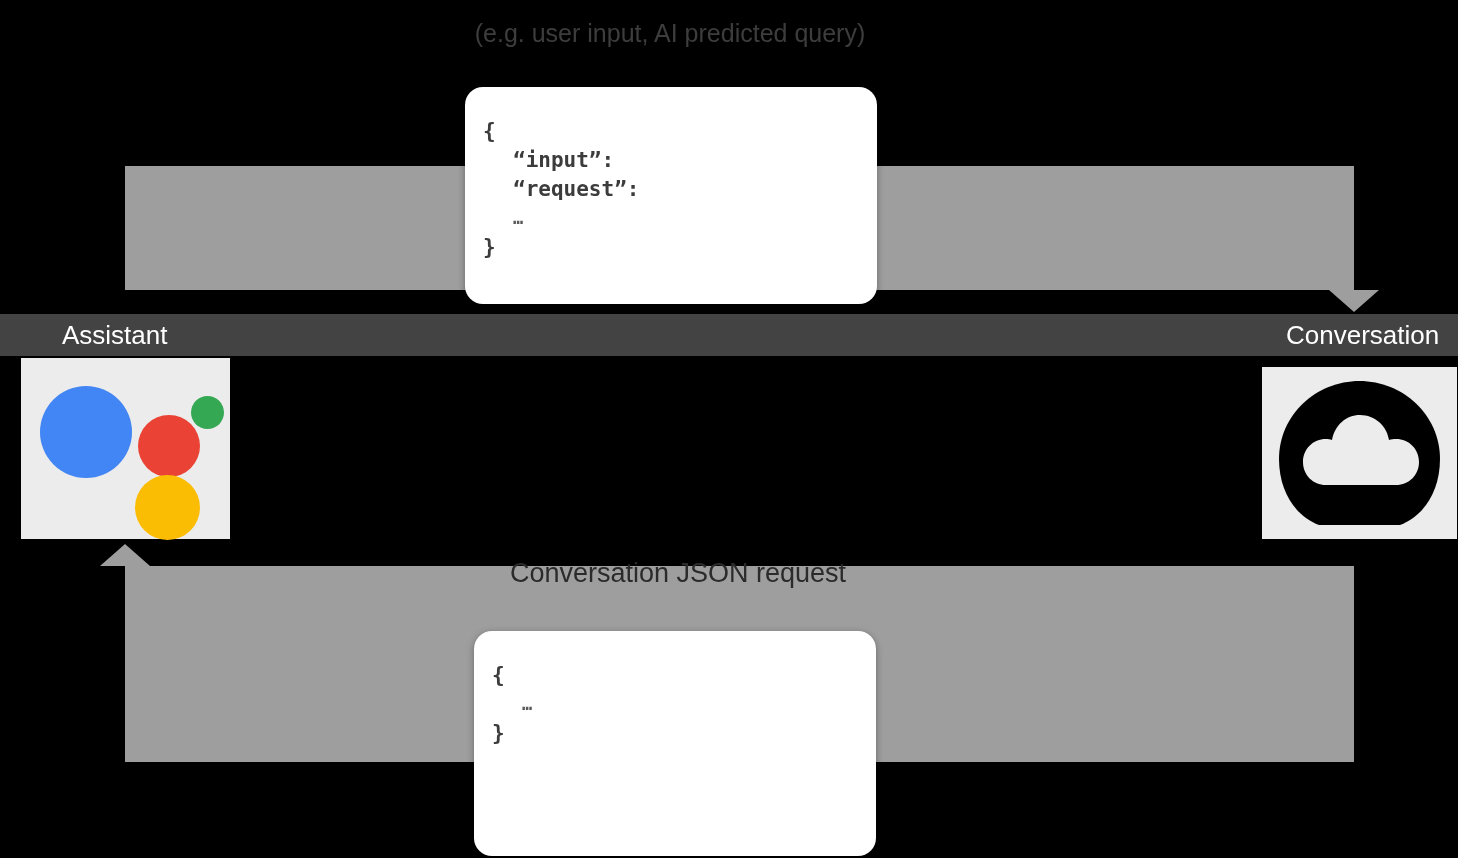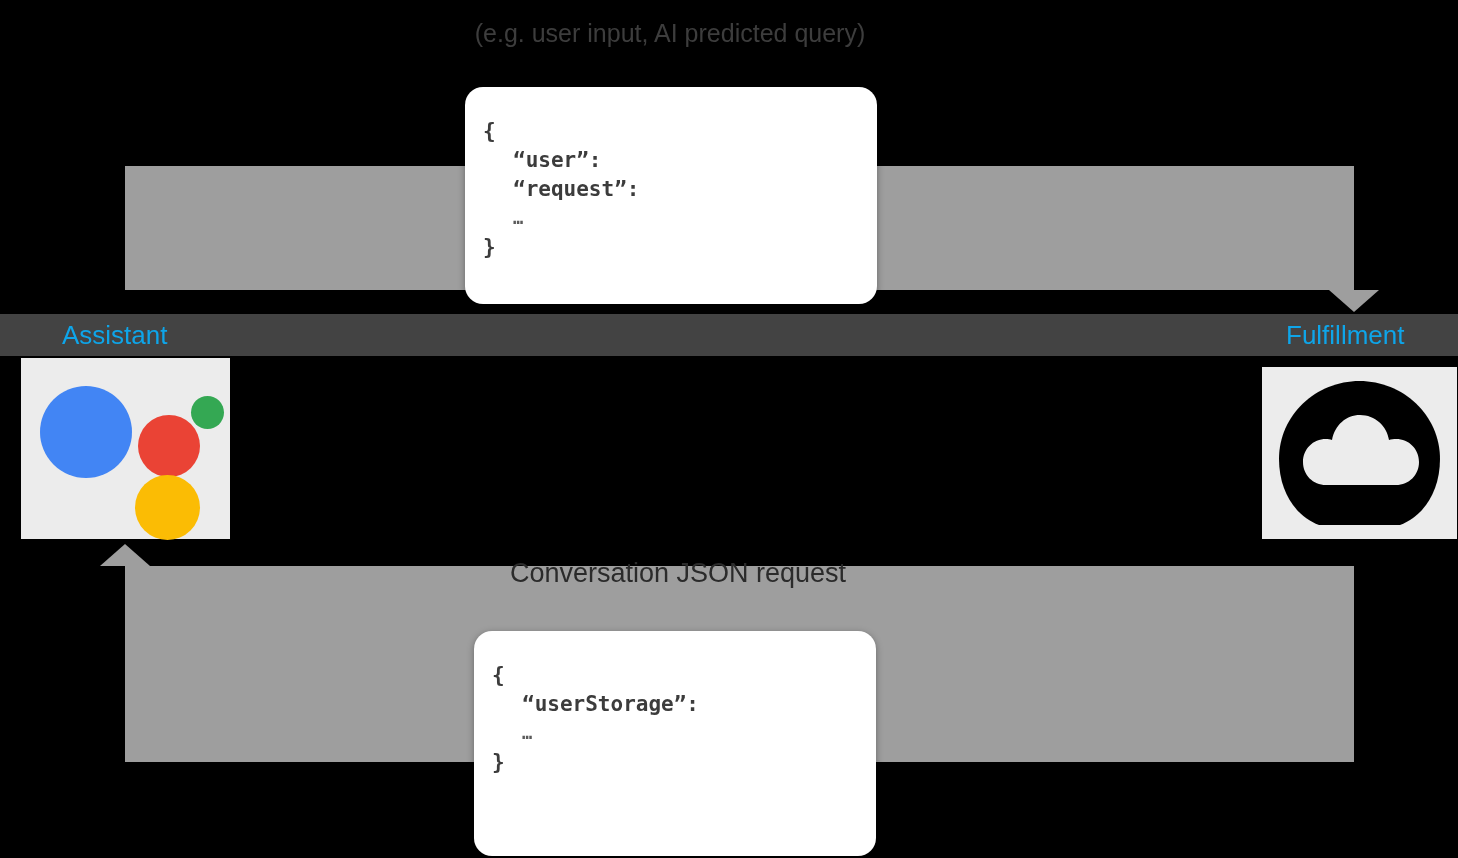--- a/index.html
+++ b/index.html
@@ -59,21 +59,21 @@
     left: 0;
     top: 314px;
     width: 1458px;
     height: 42px;
     background: #434343;
   }
 
   
   .node-label {
     position: absolute;
-    color: #0ea5e9;
+    color: #ffffff;
     font-size: 26px;
     font-weight: 400;
     line-height: 42px;
     white-space: nowrap;
   }
   #assistant-label { left: 62px; top: 314px; }
   #fulfillment-label { left: 1286px; top: 314px; }
 
   
   .node-icon {
@@ -155,29 +155,29 @@
   <div class="shaft" id="request-shaft"></div>
   <div class="arrowhead" id="request-arrowhead"></div>
   <div class="edge-line" id="edge-top"></div>
 
   <div class="caption" id="request-caption">
     <div class="caption-sub">(e.g. user input, AI predicted query)</div>
   </div>
 
   <div class="json-bubble" id="request-json">
     <div class="json-line">{</div>
-    <div class="json-line json-indent">“user”:</div>
+    <div class="json-line json-indent">“input”:</div>
     <div class="json-line json-indent">“request”:</div>
     <div class="json-line json-ellipsis">…</div>
     <div class="json-line">}</div>
   </div>
 
   <div id="center-band"></div>
   <div class="node-label" id="assistant-label">Assistant</div>
-  <div class="node-label" id="fulfillment-label">Fulfillment</div>
+  <div class="node-label" id="fulfillment-label">Conversation</div>
 
   <div class="node-icon" id="assistant-icon">
     <div class="g-dot" id="g-blue"></div>
     <div class="g-dot" id="g-red"></div>
     <div class="g-dot" id="g-green"></div>
     <div class="g-dot" id="g-yellow"></div>
   </div>
 
   <div class="node-icon" id="fulfillment-icon">
     <svg width="195" height="172" viewBox="0 0 195 172" aria-hidden="true">
@@ -203,18 +203,17 @@
   <div class="shaft" id="response-shaft"></div>
   <div class="arrowhead" id="response-arrowhead"></div>
   <div class="edge-line" id="edge-bottom"></div>
 
   <div class="caption" id="response-caption">
     <div class="caption-title">Conversation JSON request</div>
   </div>
 
   <div class="json-bubble" id="response-json">
     <div class="json-line">{</div>
-    <div class="json-line json-indent">“userStorage”:</div>
     <div class="json-line json-ellipsis">…</div>
     <div class="json-line">}</div>
   </div>
 
 </div>
 
 </body></html>

